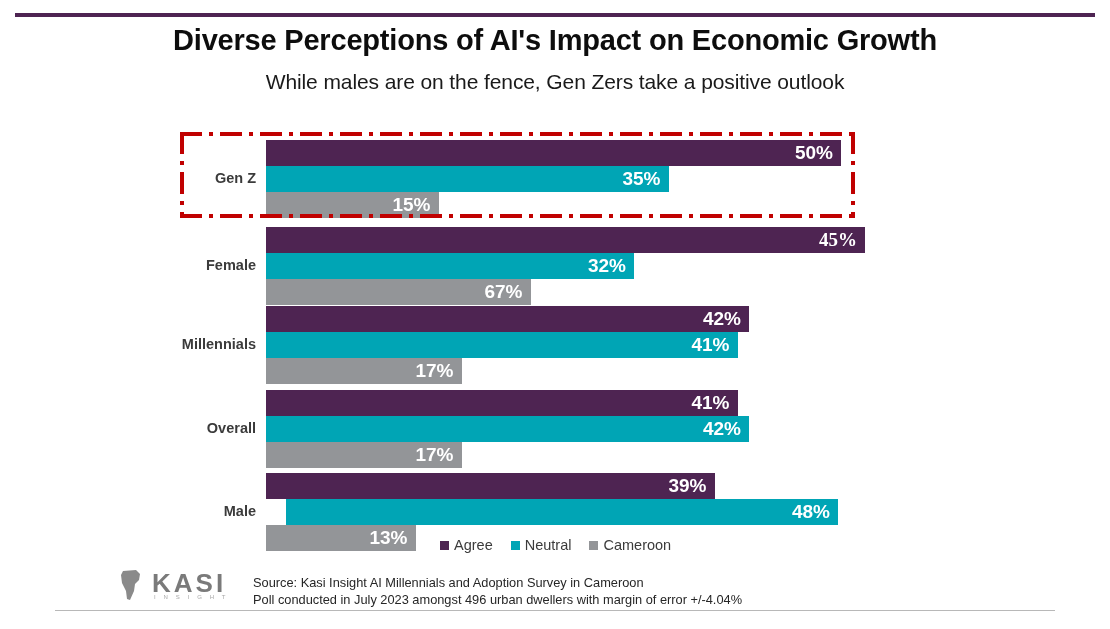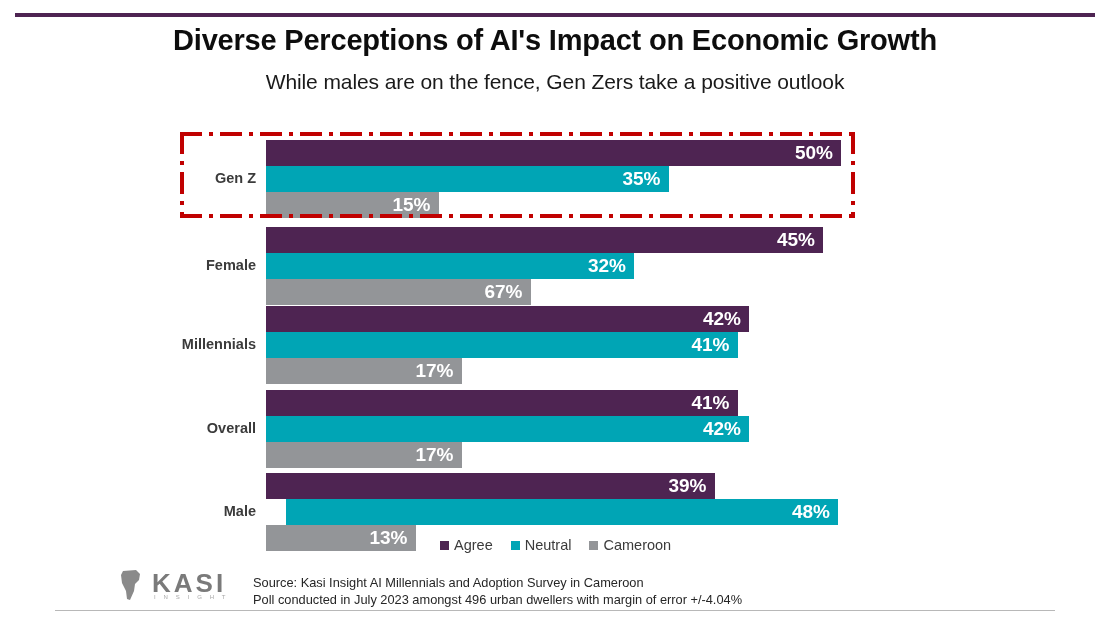--- a/index.html
+++ b/index.html
@@ -214,21 +214,21 @@
         </div>
         <div class="bar neutral" style="width: 402.5px;">
           <span class="bar-value">35%</span>
         </div>
         <div class="bar disagree" style="width: 172.5px;">
           <span class="bar-value">15%</span>
         </div>
       </div>
       <div class="group" style="top: 227px;">
         <div class="cat-label">Female</div>
-        <div class="bar agree" style="width: 557px;">
+        <div class="bar agree" style="width: 599px; font-family: Liberation Serif, serif;">
           <span class="bar-value">45%</span>
         </div>
         <div class="bar neutral" style="width: 368px;">
           <span class="bar-value">32%</span>
         </div>
         <div class="bar disagree" style="width: 264.5px;">
           <span class="bar-value">67%</span>
         </div>
       </div>
       <div class="group" style="top: 306px;">

